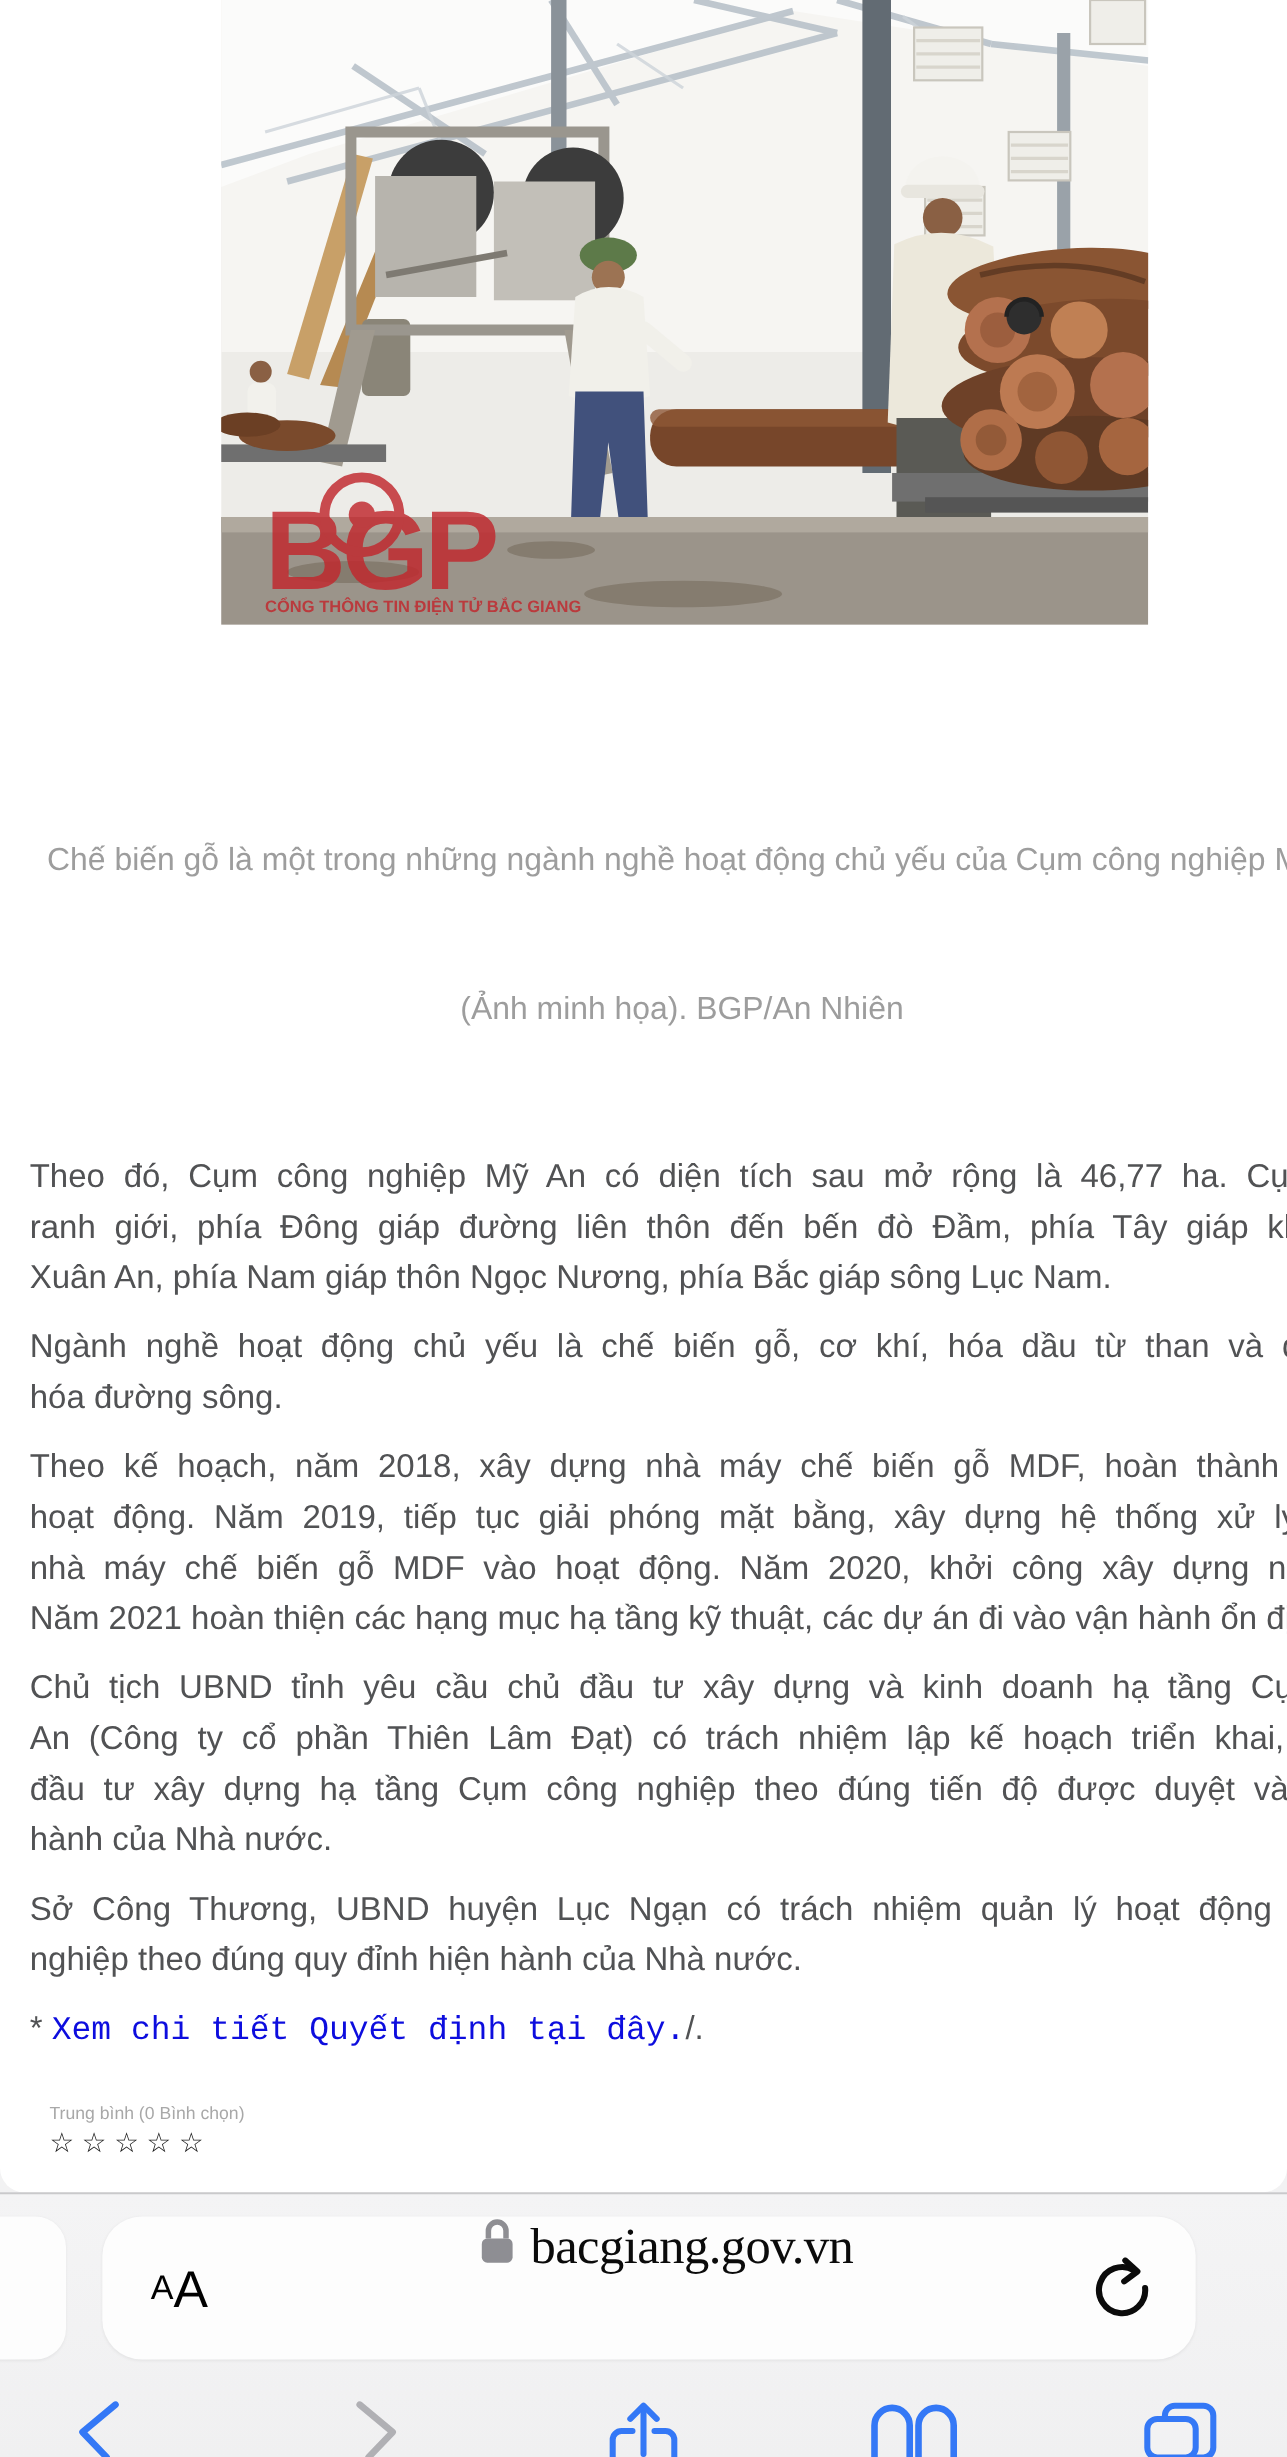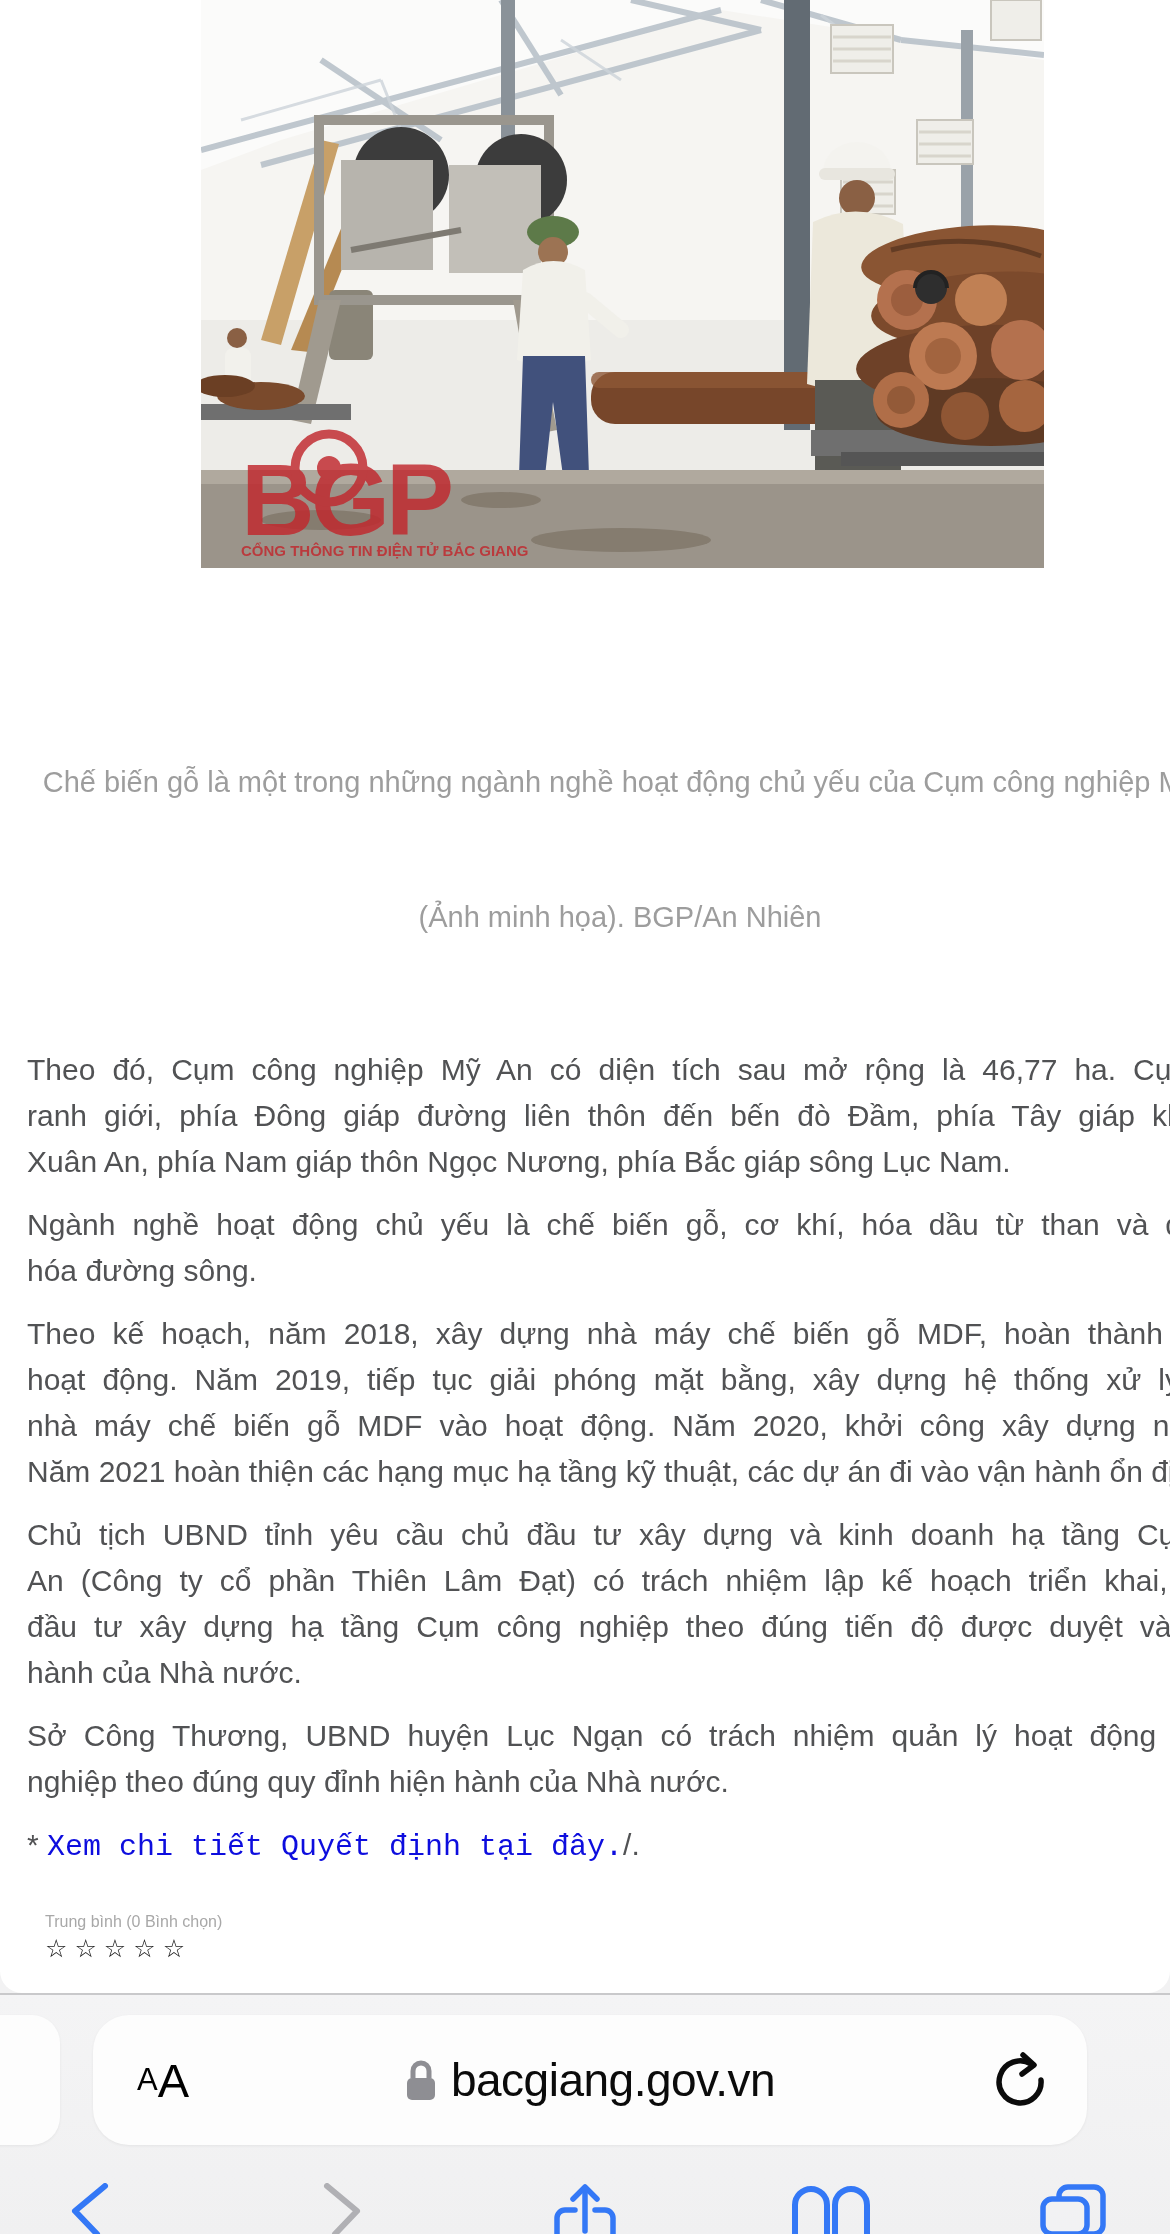--- a/index.html
+++ b/index.html
@@ -38,22 +38,22 @@
   }
   .pill-main{left:93px;top:45px;width:994px;height:130px;cursor:pointer;}
   .pill-peek{left:-32px;top:45px;width:92px;height:130px;border-radius:28px;cursor:pointer;}
   .reader-btn{
     position:absolute;left:30px;top:0;height:130px;display:flex;align-items:center;
     padding:0 14px;cursor:pointer;color:#000;
   }
   .reader-btn .a-small{font-size:31px;}
   .reader-btn .a-large{font-size:47px;}
   .url-group{
-    position:absolute;left:0;top:0;width:994px;height:130px;
-    display:flex;align-items:center;justify-content:center;gap:14px;
+    position:absolute;left:16px;top:0;width:994px;height:130px;
+    display:flex;justify-content:center;gap:14px;font-family:Liberation Serif, serif;
   }
   .url-text{font-size:46px;color:#0b0b0b;letter-spacing:-0.5px;}
   .reload-btn{position:absolute;right:28px;top:0;height:130px;display:flex;align-items:center;padding:0 12px;cursor:pointer;}
   .nav-icons{position:absolute;left:0;top:213px;width:1170px;height:51px;}
   .nav-btn{position:absolute;top:0;cursor:pointer;}
   .nav-back{left:67px;}
   .nav-fwd{left:321px;}
   .nav-share{left:548px;}
   .nav-book{left:789px;}
   .nav-tabs{left:1037px;}

